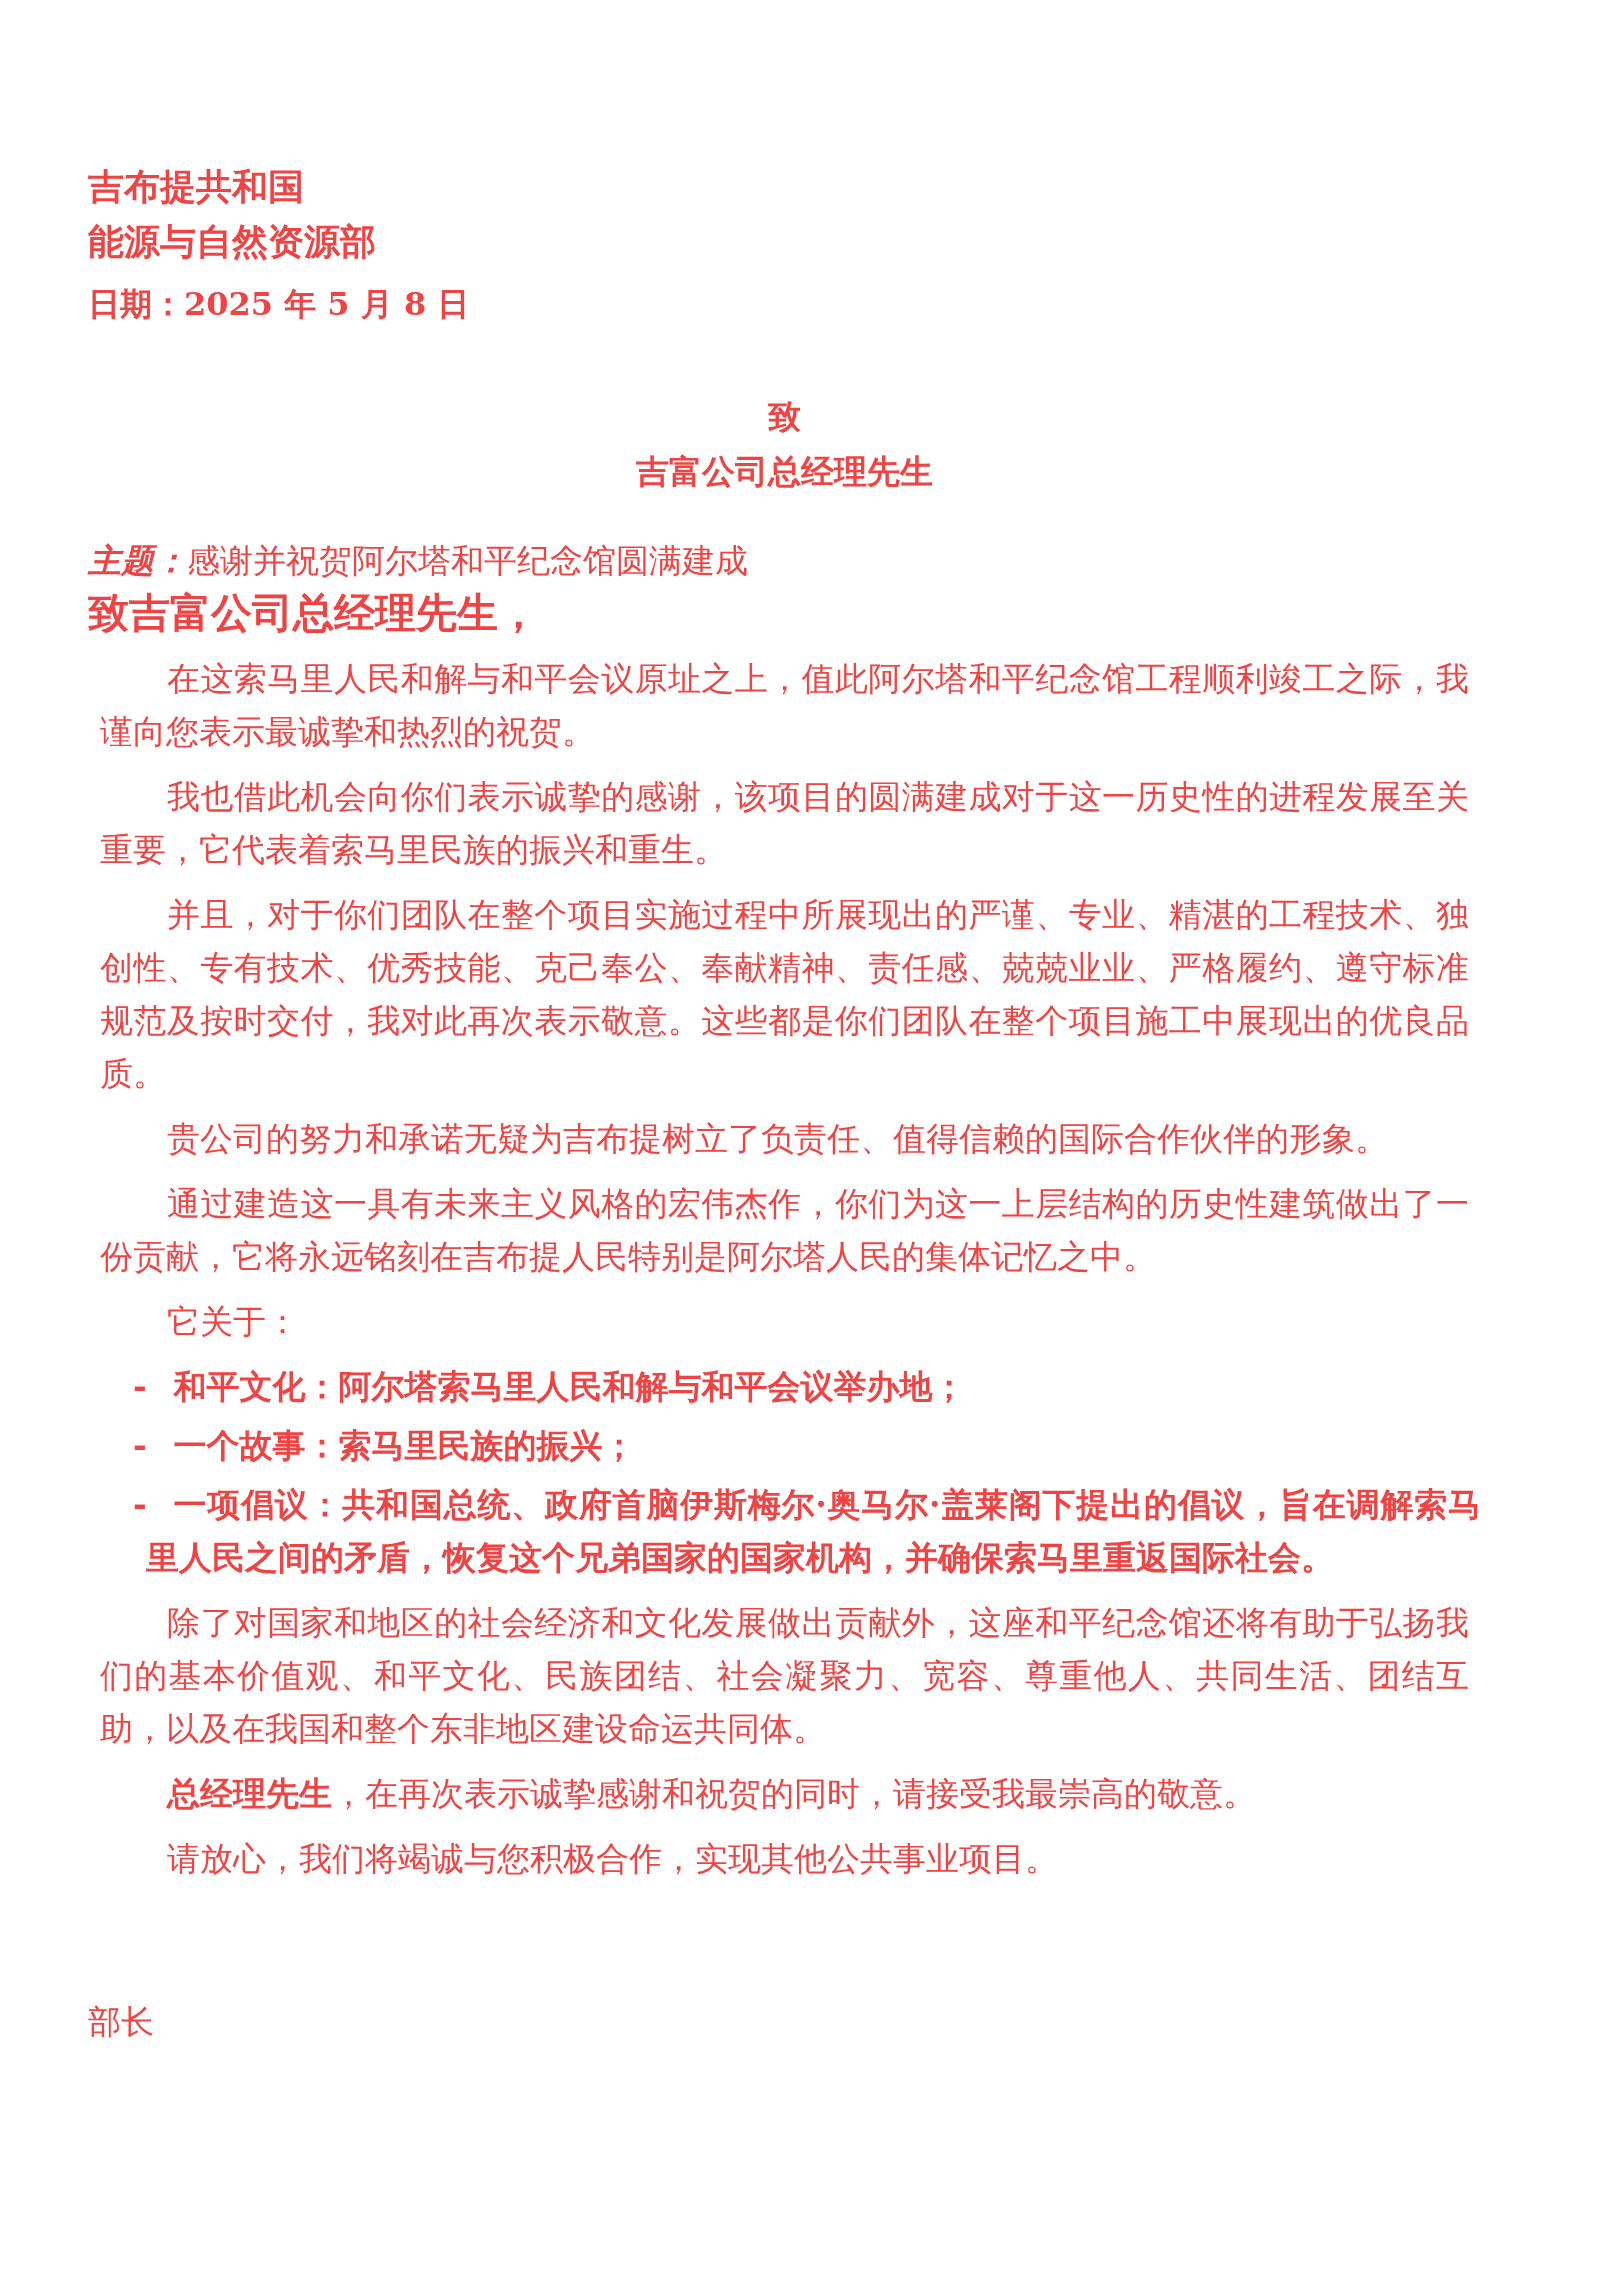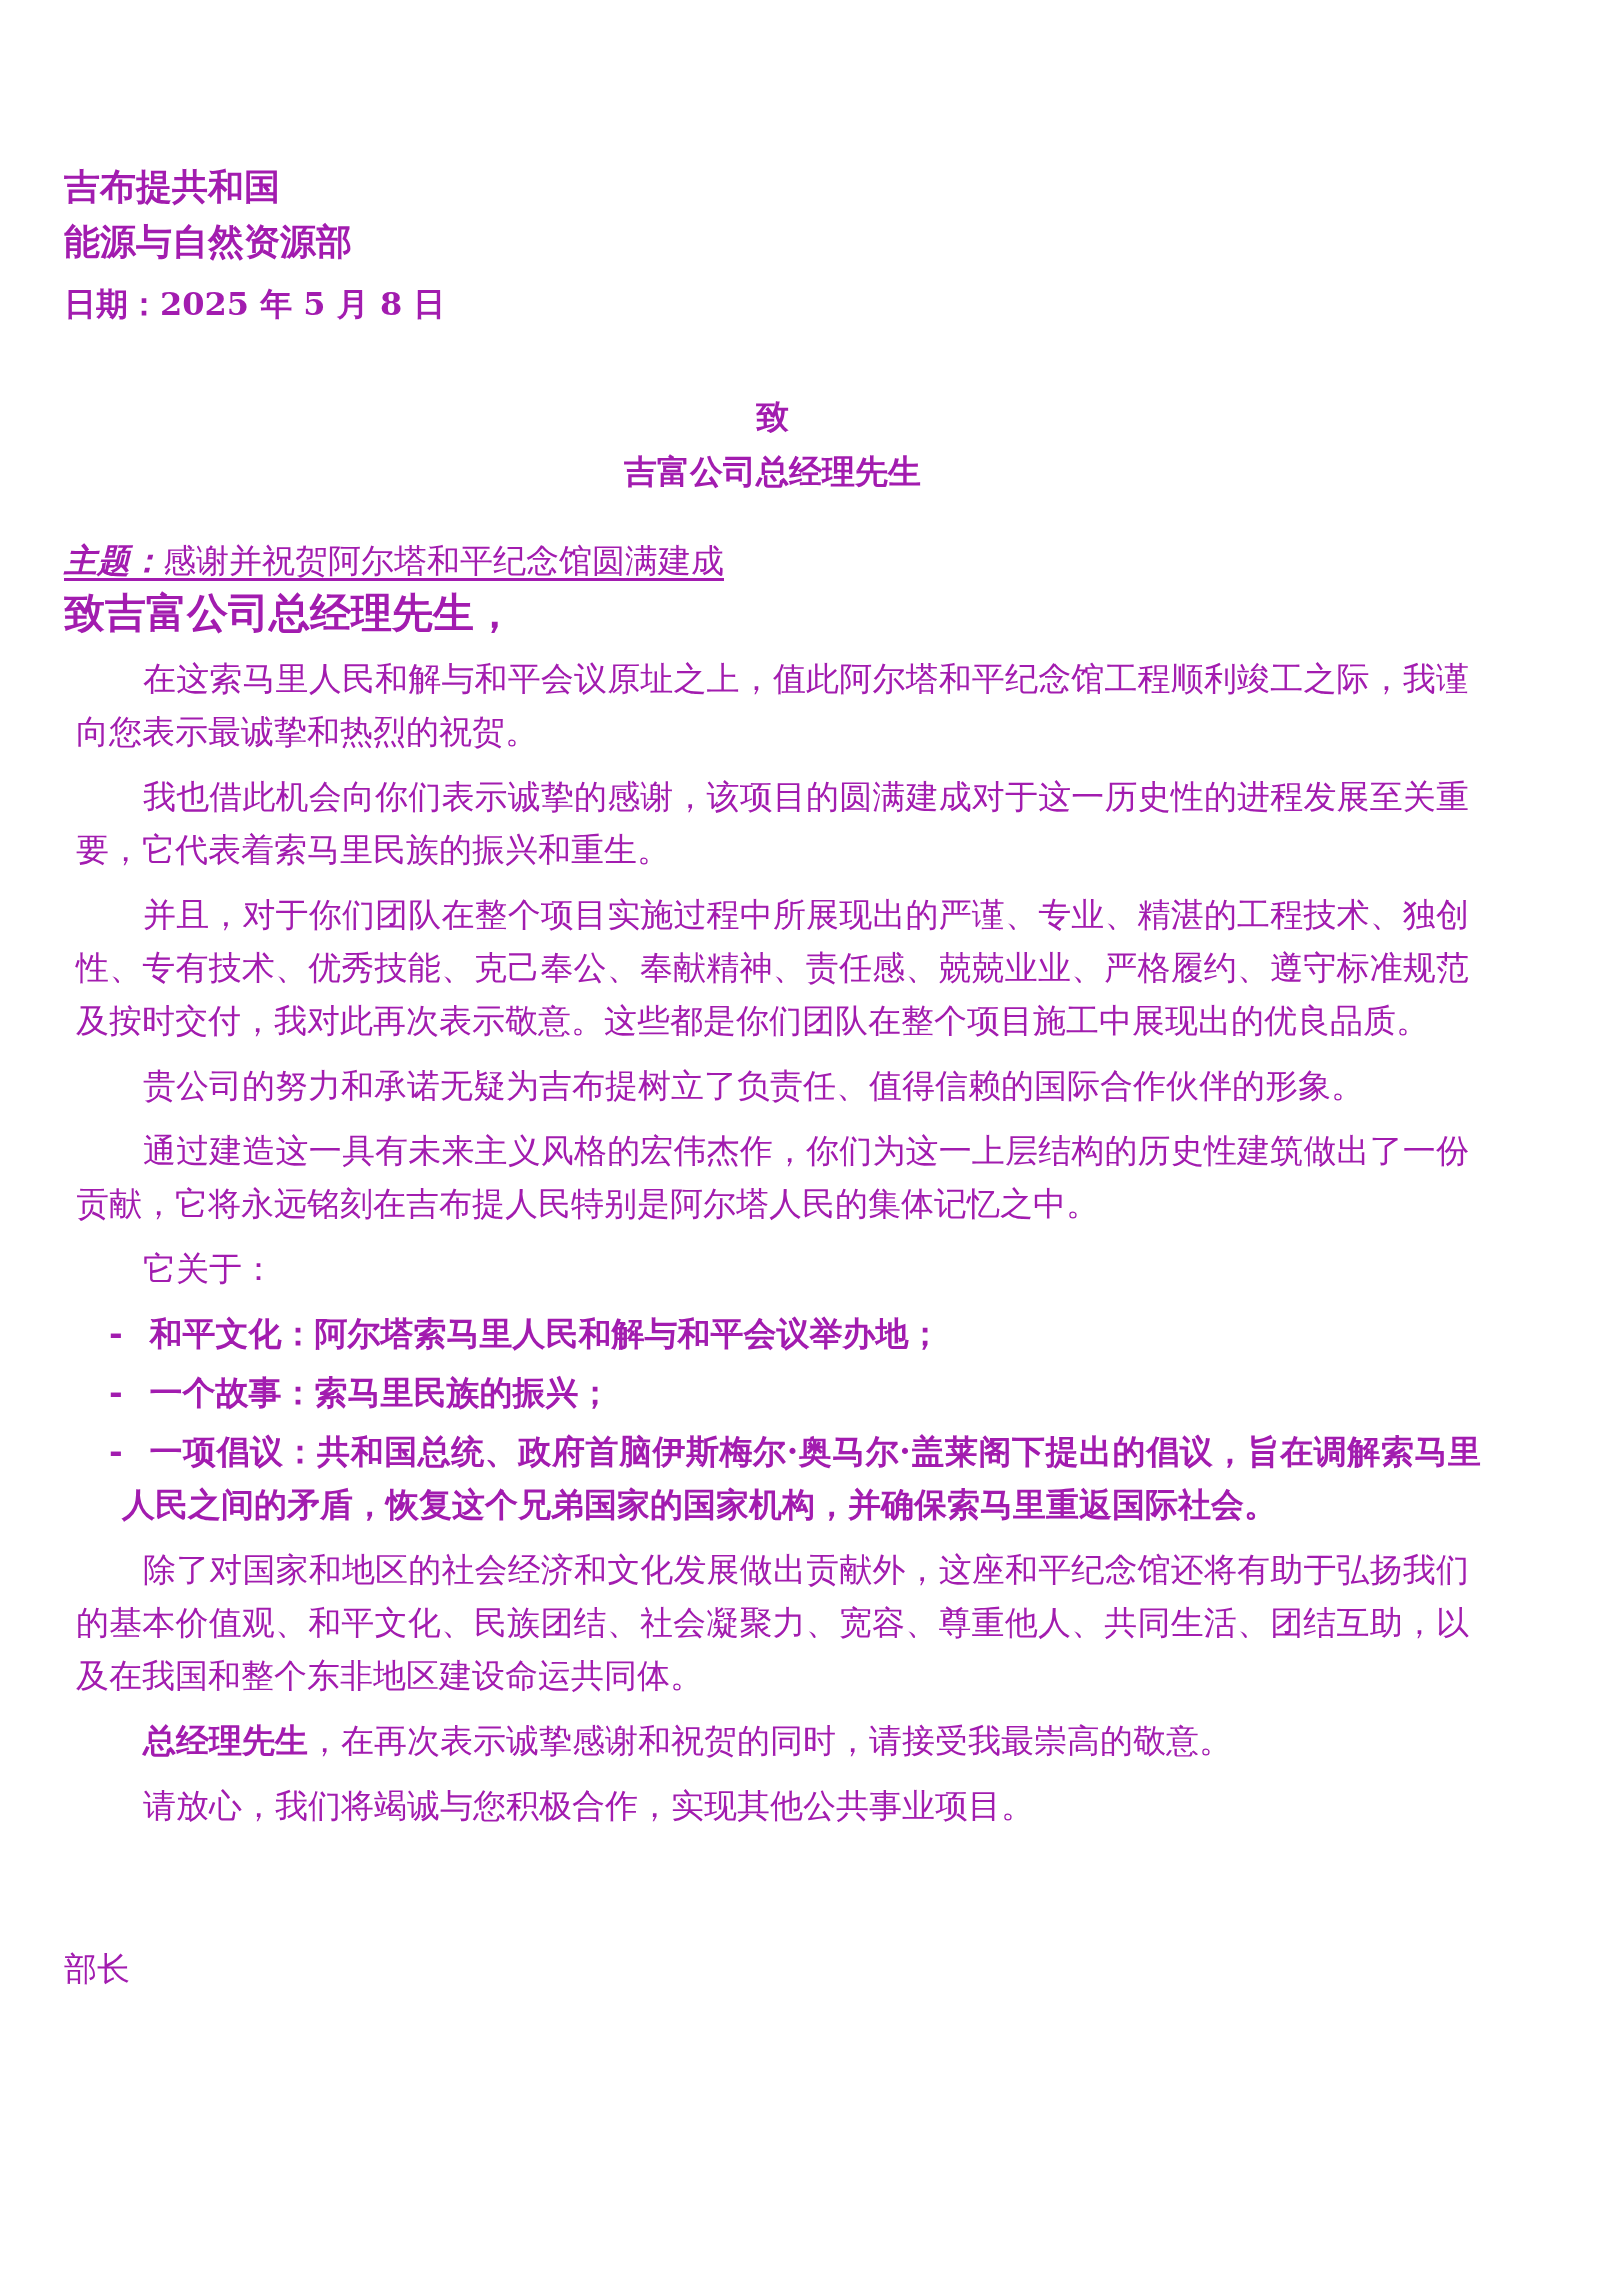--- a/index.html
+++ b/index.html
@@ -8,23 +8,23 @@
     background: #ffffff;
     width: 1621px;
     height: 2293px;
     overflow: hidden;
   }
   .page {
     position: relative;
     width: 1621px;
     height: 2293px;
     box-sizing: border-box;
-    padding: 159px 140px 0 64px;
+    padding: 159px 140px 0 88px;
     background: #ffffff;
-    color: #a21caf;
+    color: #ef4444;
     font-family: "DejaVu Serif", "Liberation Serif", serif;
   }
   
   .letterhead-line {
     font-size: 36px;
     font-weight: bold;
     line-height: 55px;
   }
   .date-line {
     font-size: 32px;
@@ -38,21 +38,20 @@
     text-align: center;
     font-weight: bold;
     font-size: 33px;
     line-height: 55px;
   }
   
   .subject {
     margin-top: 35px;
     font-size: 33px;
     line-height: 53px;
-    text-decoration: underline;
     text-underline-offset: 5.9px;
   }
   .subject-label {
     font-weight: bold;
     font-style: italic;
   }
   
   .salutation {
     font-size: 41px;
     line-height: 53px;

